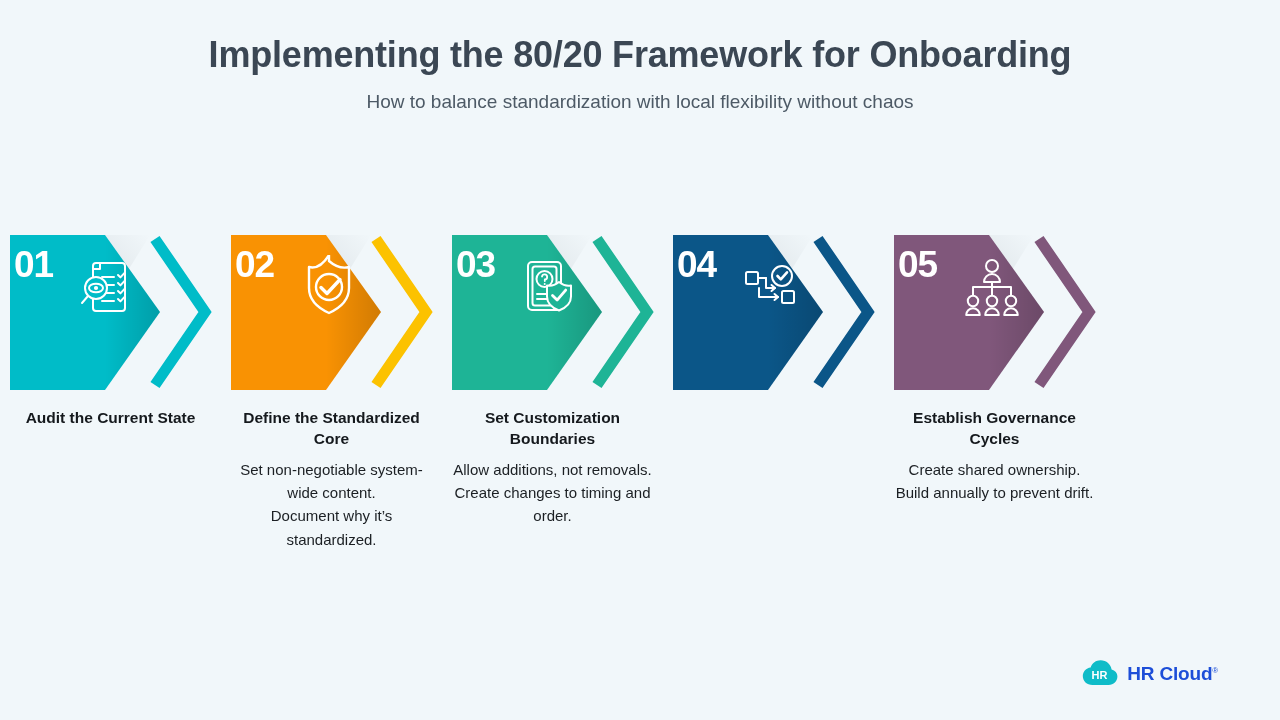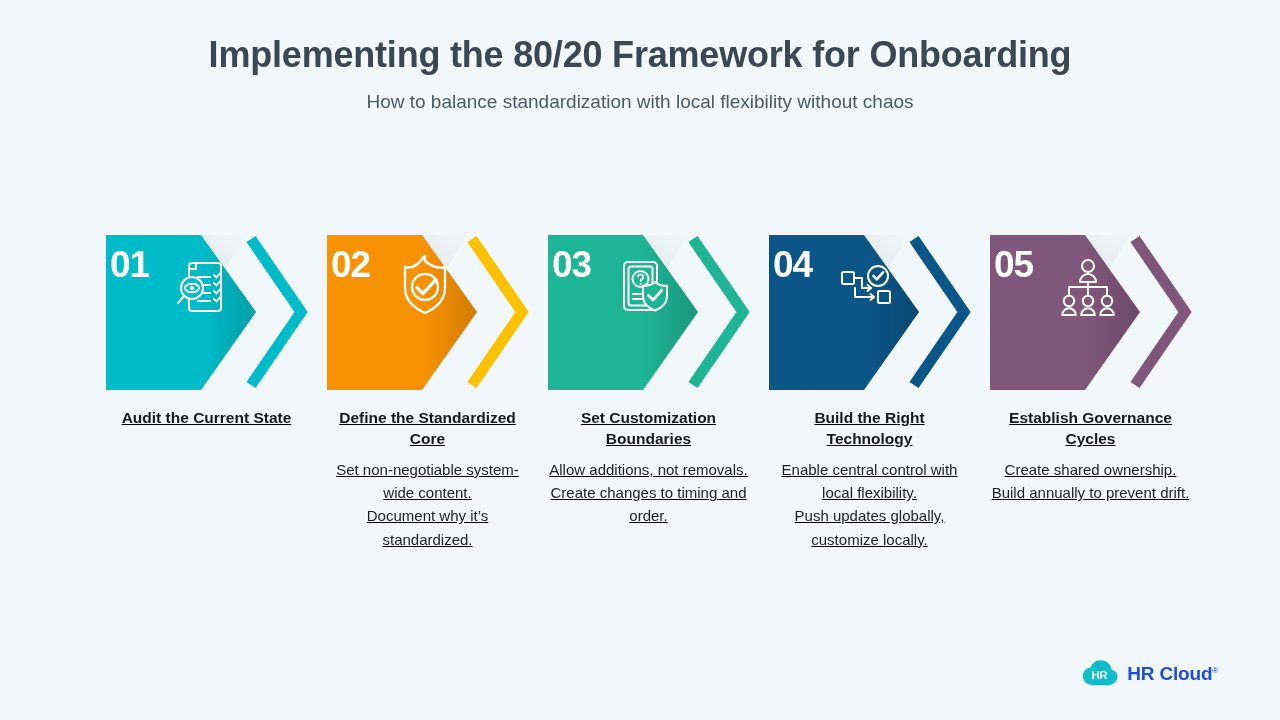--- a/index.html
+++ b/index.html
@@ -39,23 +39,21 @@
   }
 
   
   .steps {
     position: absolute;
     top: 205px;
     left: 0;
     width: 1280px;
     display: flex;
     justify-content: flex-start;
-    padding-left: 96px;
     box-sizing: border-box;
-    text-decoration: underline;
   }
   .step {
     width: 221px;
     position: relative;
     display: flex;
     flex-direction: column;
     align-items: center;
   }
 
   
@@ -297,25 +295,20 @@
           <circle cx="41" cy="21" r="10"></circle>
           <path d="M36.5 21 l3.3 3.3 l6.2 -7" stroke-width="2.6"></path>
           <path d="M17 23 h8"></path>
           <path d="M25 23 v10 h9"></path>
           <path d="M30.5 30 l3.5 3 l-3.5 3"></path>
           <path d="M18 33 v9 h19"></path>
           <path d="M33.5 39 l3.5 3 l-3.5 3"></path>
         </svg>
       </div>
     </div>
-    <div class="caption">
-      <p class="cap-title">Build the Right Technology</p>
-      <p class="cap-body">Enable central control with local flexibility.
-Push updates globally, customize locally.</p>
-    </div>
   </div>
 
   <div class="step">
     <div class="arrow-wrap">
       <svg class="arrow-svg" viewBox="0 0 221 185">
         <defs>
           <linearGradient id="sh5" x1="0" y1="1" x2="1" y2="0">
             <stop offset="0%" stop-color="#8d979e" stop-opacity="0.55"></stop>
             <stop offset="100%" stop-color="#8d979e" stop-opacity="0"></stop>
           </linearGradient>

